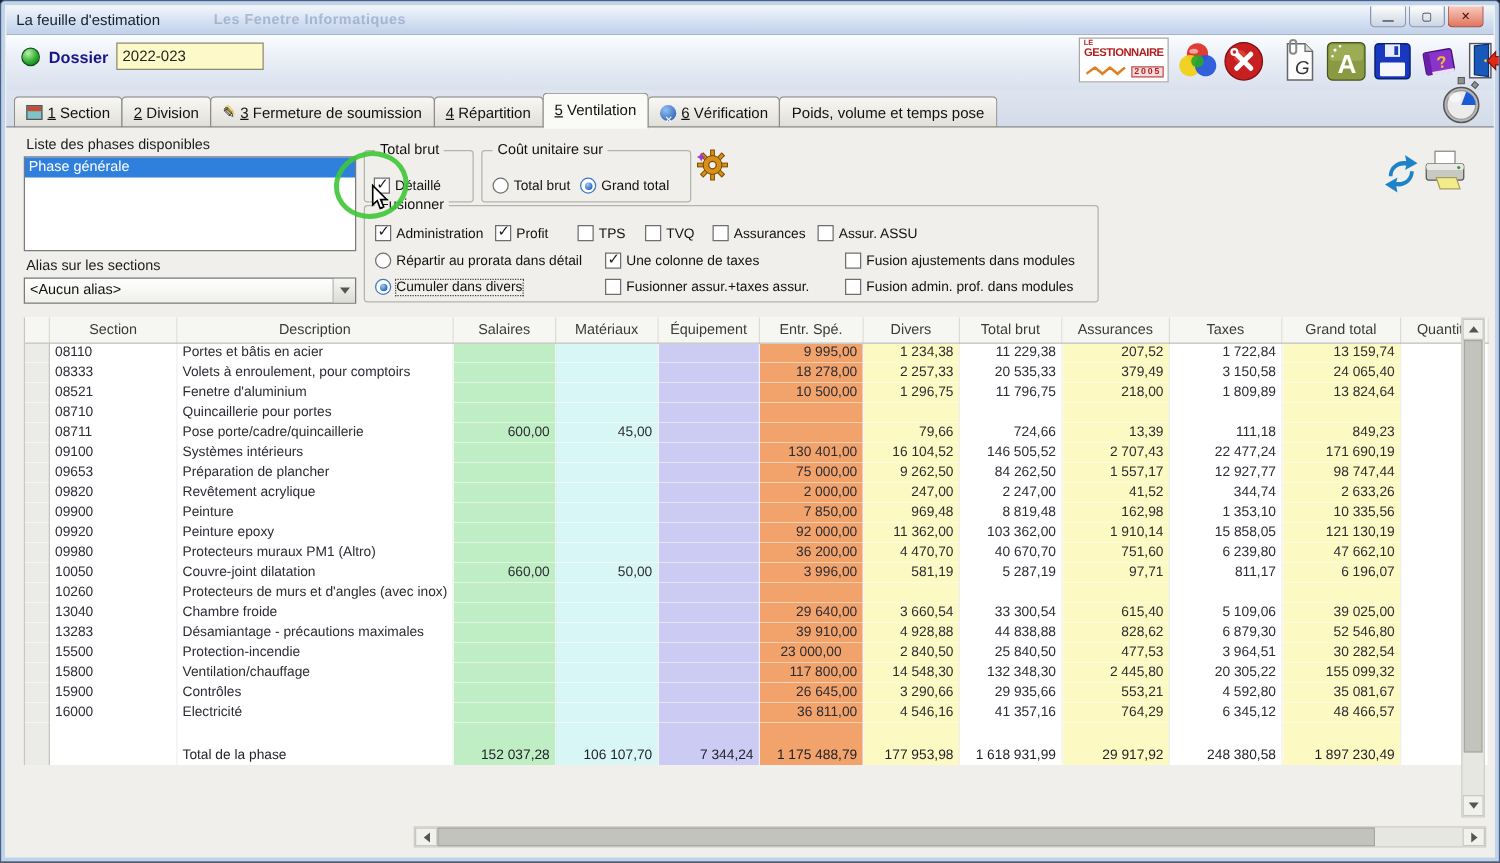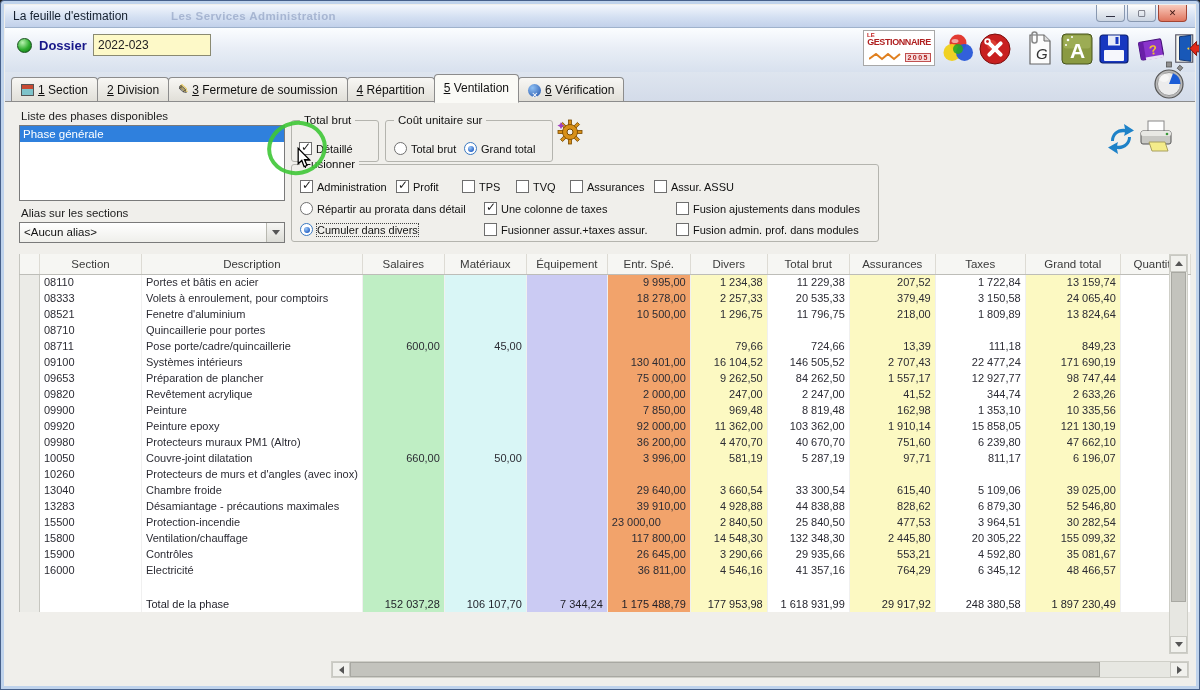--- a/index.html
+++ b/index.html
@@ -100,21 +100,21 @@
                border-radius:50%;transform:rotate(-12deg);z-index:60;pointer-events:none;}
   .cursor{position:absolute;left:295px;top:146px;z-index:61;pointer-events:none;}
 </style>
 </head>
 <body>
 
 <div class="window">
 
   <div class="titlebar">
     <span class="titletext">La feuille d'estimation</span>
-    <span class="watermark">Les Services Administration</span>
+    <span class="watermark">Les Fenetre Informatiques</span>
     <div class="winbtns">
         <div class="winbtn minimize">
           <span class="glyph">—</span>
         </div>
         <div class="winbtn maximize">
           <span class="glyph">▢</span>
         </div>
         <div class="winbtn close">
           <span class="glyph">✕</span>
         </div>
@@ -200,20 +200,21 @@
     </div>
   </div>
 
   <div class="tabbar">
       <div class="tab"><span class="tabicon ti-section"></span><span class="accel">1</span><span class="trest"> Section</span></div>
       <div class="tab"><span class="accel">2</span><span class="trest"> Division</span></div>
       <div class="tab"><span class="tabicon ti-pen">✎</span><span class="accel">3</span><span class="trest"> Fermeture de soumission</span></div>
       <div class="tab"><span class="accel">4</span><span class="trest"> Répartition</span></div>
       <div class="tab active"><span class="accel">5</span><span class="trest"> Ventilation</span></div>
       <div class="tab"><span class="tabicon ti-ball"></span><span class="accel">6</span><span class="trest"> Vérification</span></div>
+      <div class="tab"><span class="trest">Poids, volume et temps pose</span></div>
     </div>
   <div class="tabline"></div>
 
   <div class="content"></div>
 
   <div class="plabel" style="left:20px;top:109px">Liste des phases disponibles</div>
   <div class="listbox">
       <div class="lbitem selected">Phase générale</div>
     </div>
   <div class="plabel" style="left:20px;top:206px">Alias sur les sections</div>
@@ -599,21 +600,21 @@
             <td style="background: rgb(252, 249, 194); text-align: right;">52 546,80</td>
             <td style="background: rgb(255, 255, 255); text-align: right;"></td>
           </tr>
           <tr>
             <td class="rowsel"></td>
             <td style="background: rgb(255, 255, 255); text-align: left;">15500</td>
             <td style="background: rgb(255, 255, 255); text-align: left;">Protection-incendie</td>
             <td style="background: rgb(191, 238, 196); text-align: right;"></td>
             <td style="background: rgb(217, 246, 246); text-align: right;"></td>
             <td style="background: rgb(203, 203, 243); text-align: right;"></td>
-            <td style="background: rgb(242, 163, 107); text-align: left;">23 000,00</td>
+            <td style="background: rgb(242, 163, 107); text-align: center;">23 000,00</td>
             <td style="background: rgb(252, 249, 194); text-align: right;">2 840,50</td>
             <td style="background: rgb(255, 255, 255); text-align: right;">25 840,50</td>
             <td style="background: rgb(252, 249, 194); text-align: right;">477,53</td>
             <td style="background: rgb(255, 255, 255); text-align: right;">3 964,51</td>
             <td style="background: rgb(252, 249, 194); text-align: right;">30 282,54</td>
             <td style="background: rgb(255, 255, 255); text-align: right;"></td>
           </tr>
           <tr>
             <td class="rowsel"></td>
             <td style="background: rgb(255, 255, 255); text-align: left;">15800</td>

